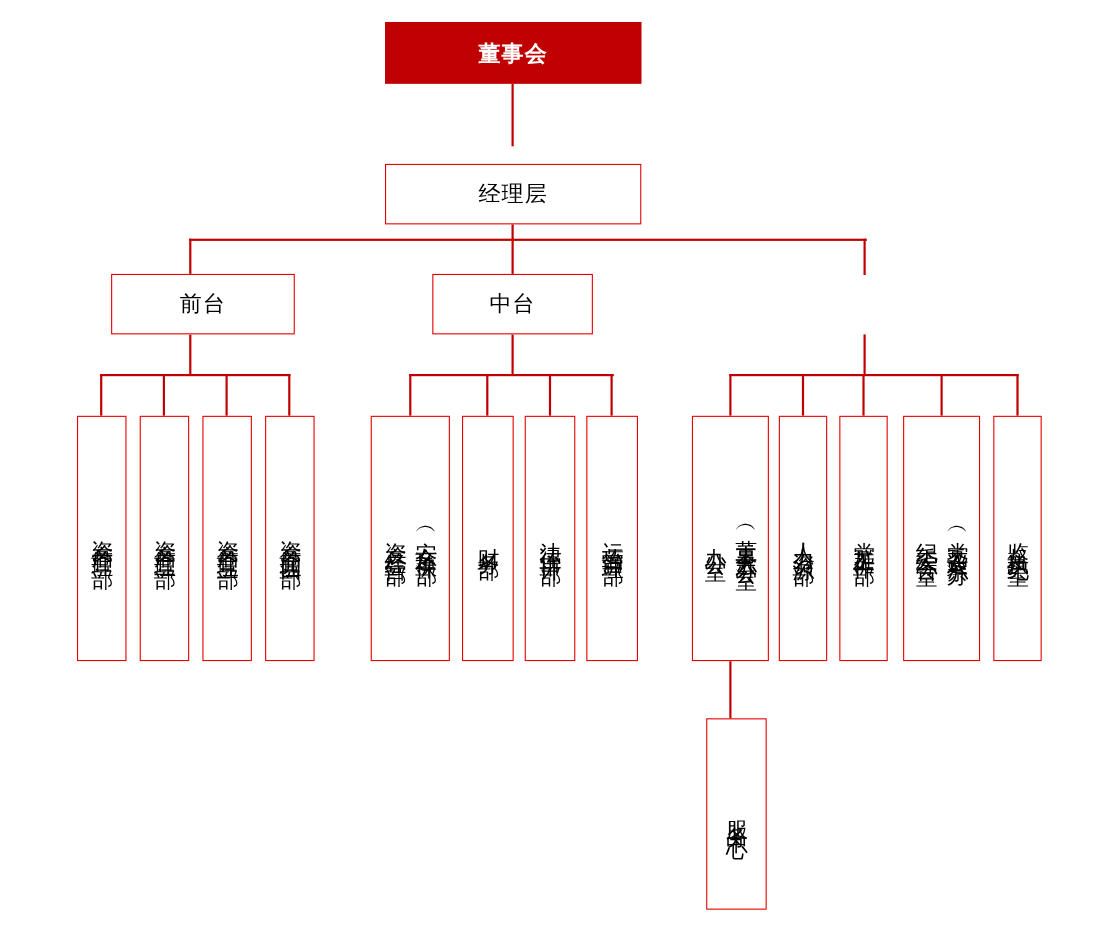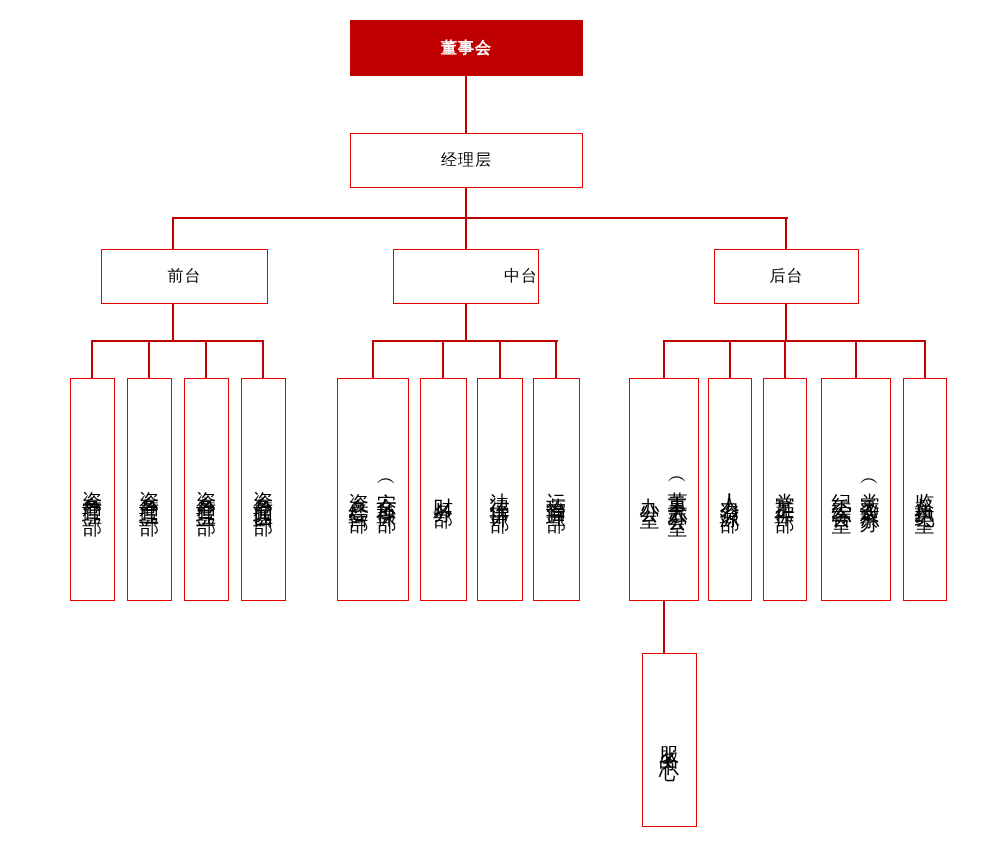--- a/index.html
+++ b/index.html
@@ -28,21 +28,21 @@
     align-items:center;
     justify-content:center;
   }
   .box.root{
     background:var(--accent);
     border:1.5px solid var(--accent);
     color:var(--root-text);
     font-weight:bold;
   }
   .hlabel{
-    font-size:16px;
+    font-size:20px;
     letter-spacing:1px;
     white-space:nowrap;
   }
   .vtext{
     writing-mode:vertical-rl;
     text-orientation:mixed;
     font-size:20px;
     line-height:1.1;
     letter-spacing:5px;
     white-space:nowrap;
@@ -82,32 +82,29 @@
   <div class="line" style="left:784px;top:340px;width:2px;height:38px;"></div>
   <div class="line" style="left:855px;top:340px;width:2px;height:38px;"></div>
   <div class="line" style="left:924px;top:340px;width:2px;height:38px;"></div>
 
   <div class="line" style="left:663px;top:601px;width:2px;height:52px;"></div>
 
   <div class="box root" style="left:350px;top:20px;width:233px;height:56px;">
     <span class="hlabel">董事会</span>
   </div>
 
-  <div class="box" style="left:350px;top:133px;width:233px;height:55px;">
+  <div class="box" style="left:350px;top:149px;width:233px;height:55px;">
     <span class="hlabel">经理层</span>
   </div>
 
   <div class="box" style="left:101px;top:249px;width:167px;height:55px;">
     <span class="hlabel">前台</span>
   </div>
-  <div class="box" style="left:393px;top:249px;width:146px;height:55px;justify-content:flex-end;">
+  <div class="box" style="left:393px;top:249px;width:146px;height:55px;">
     <span class="hlabel">中台</span>
-  </div>
-  <div class="box" style="left:714px;top:249px;width:145px;height:55px;">
-    <span class="hlabel">后台</span>
   </div>
 
   <div class="box" style="left:70px;top:378px;width:45px;height:223px;">
     <span class="vtext">资产管理一部</span>
   </div>
   <div class="box" style="left:127px;top:378px;width:45px;height:223px;">
     <span class="vtext">资产管理二部</span>
   </div>
   <div class="box" style="left:184px;top:378px;width:45px;height:223px;">
     <span class="vtext">资产管理三部</span>

